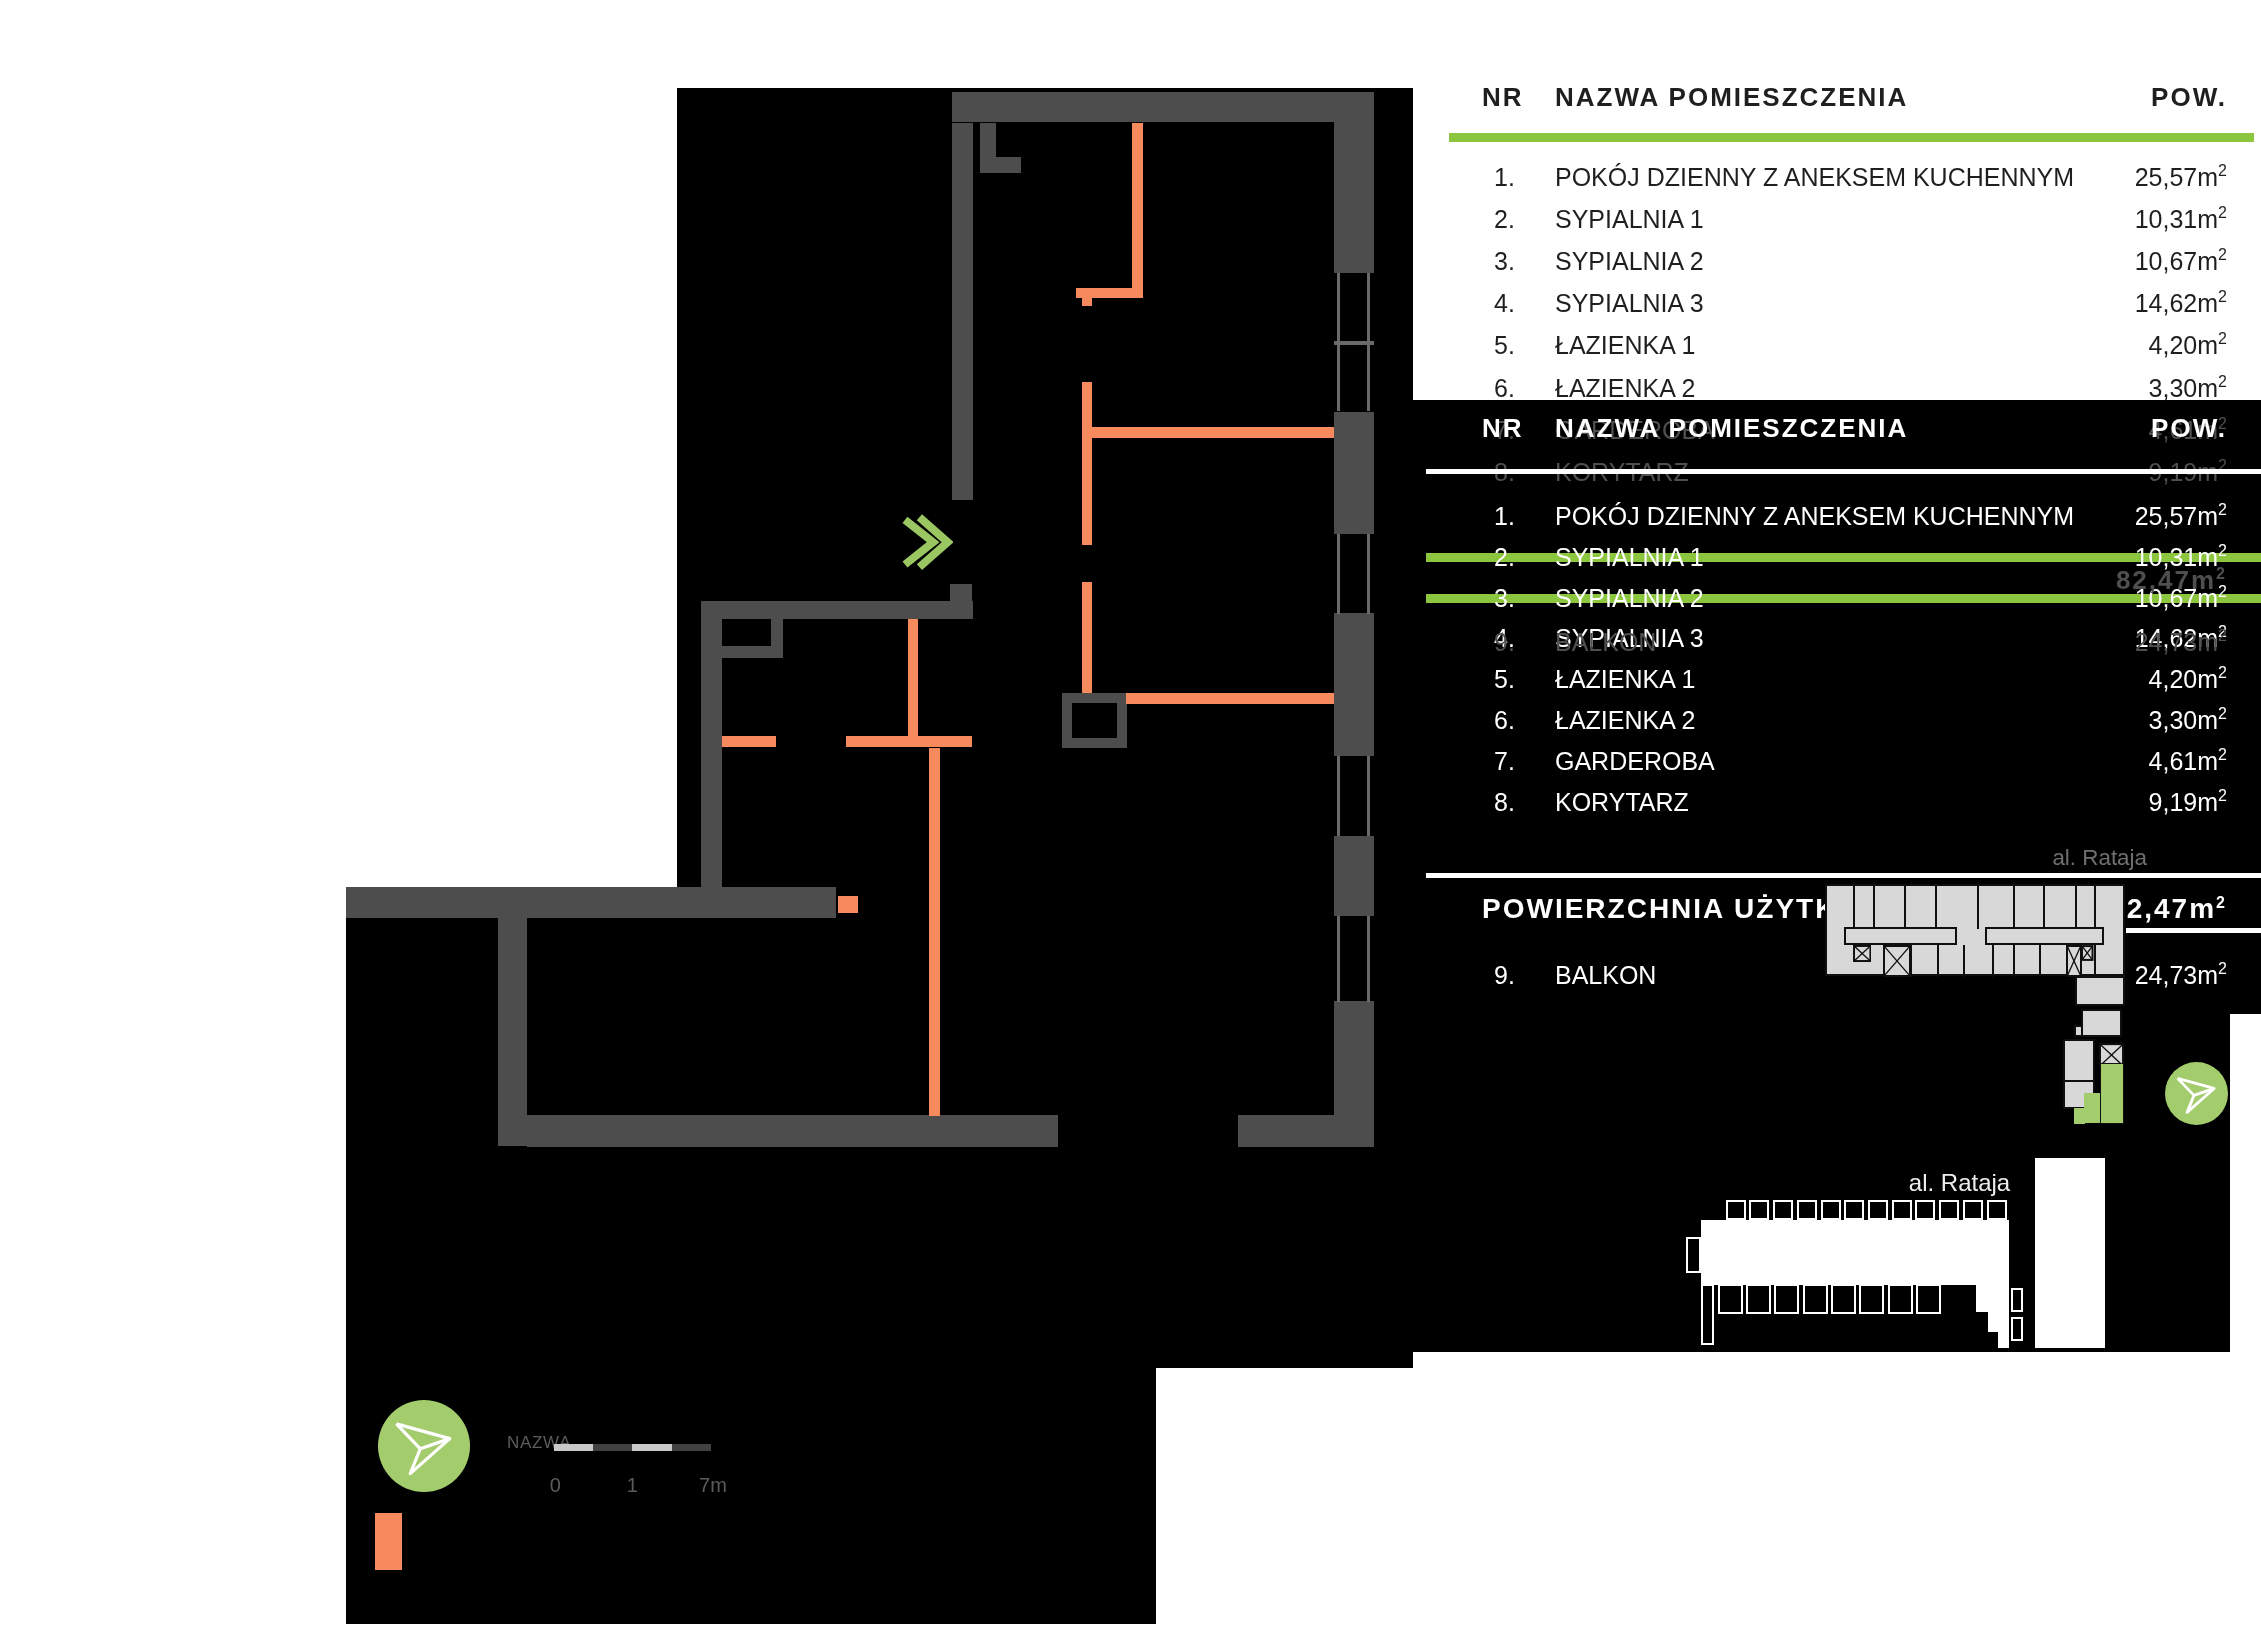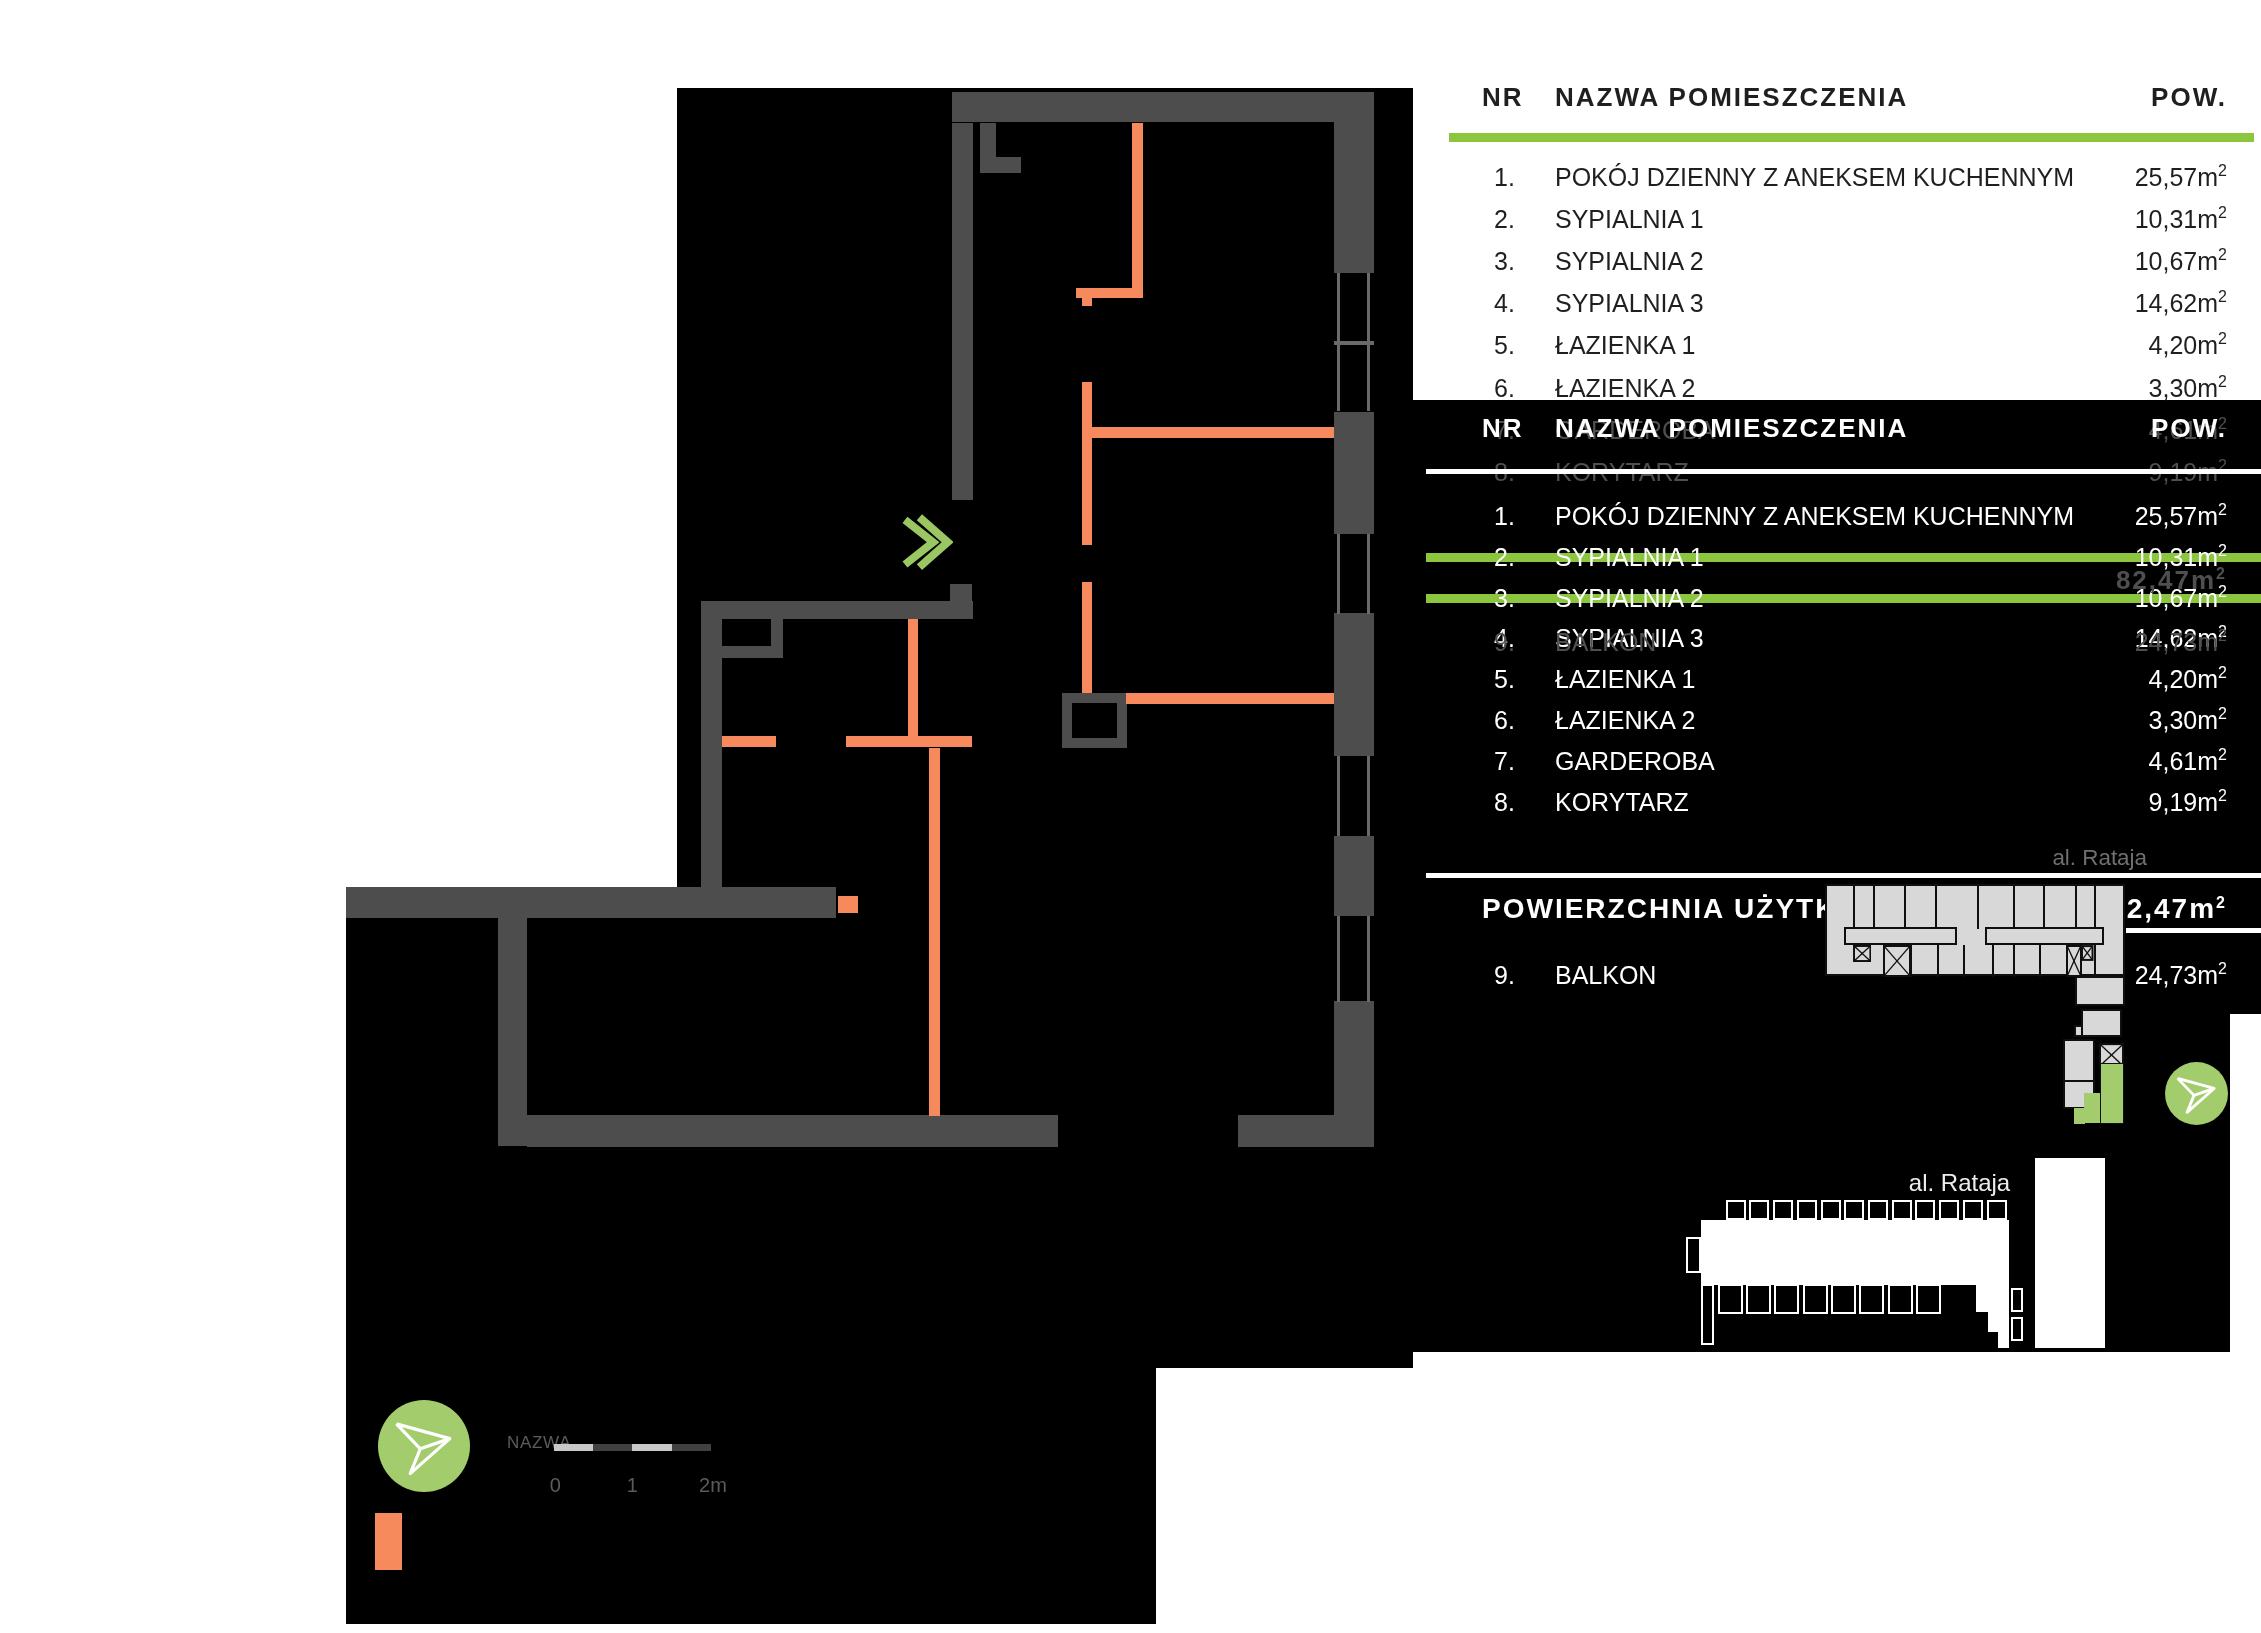--- a/index.html
+++ b/index.html
@@ -325,17 +325,17 @@
       <polyline points="46,53 35,80 78,42" fill="none" stroke="#fff" stroke-width="3.5" stroke-linejoin="round"></polyline>
     </svg>
   </div>
   <div class="abs" style="left:507px;top:1433px;font-size:17px;color:#5b5b5b;letter-spacing:0.7px">NAZWA</div>
   <div class="abs" style="left:554px;top:1444px;width:40px;height:7.2px;background:#c9c9c9"></div>
   <div class="abs" style="left:593px;top:1444px;width:39px;height:7.2px;background:#414141"></div>
   <div class="abs" style="left:632px;top:1444px;width:40px;height:7.2px;background:#c9c9c9"></div>
   <div class="abs" style="left:672px;top:1444px;width:39px;height:7.2px;background:#414141"></div>
   <div class="abs" style="left:544px;top:1474px;width:22.4px;text-align:center;font-size:20px;color:#5b5b5b">0</div>
   <div class="abs" style="left:621px;top:1474px;width:22.4px;text-align:center;font-size:20px;color:#5b5b5b">1</div>
-  <div class="abs" style="left:690px;top:1474px;width:46px;text-align:center;font-size:20px;color:#5b5b5b">2m</div>
+  <div class="abs" style="left:690px;top:1474px;width:46px;text-align:center;font-size:20px;color:#5b5b5b">7m</div>
   <div class="abs org" style="left:375px;top:1513px;width:27px;height:57px"></div>
 
 </div>
 
 
 </body></html>

